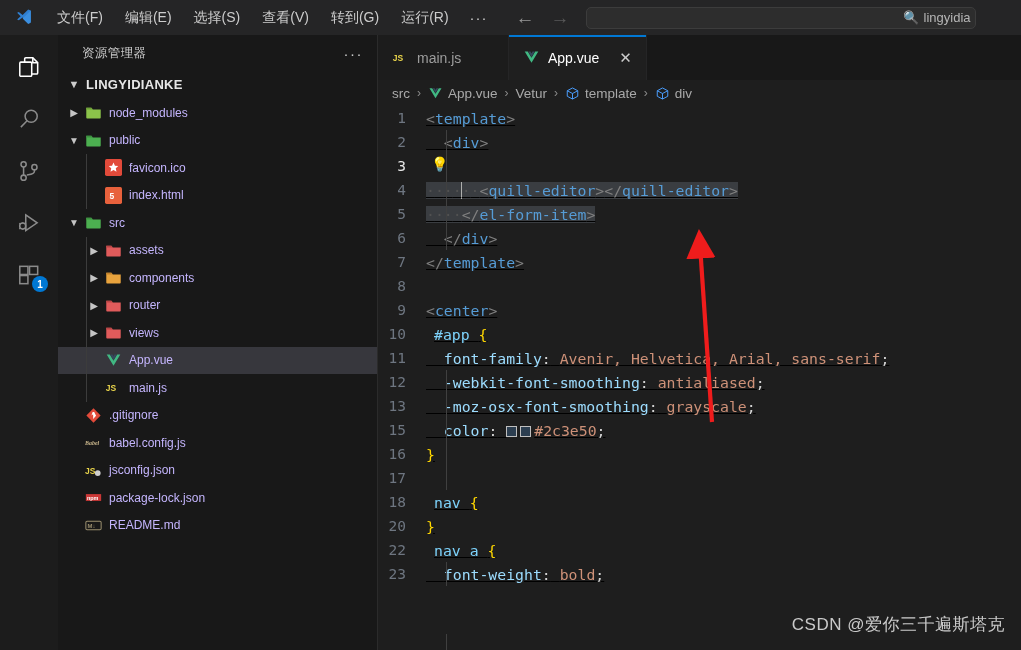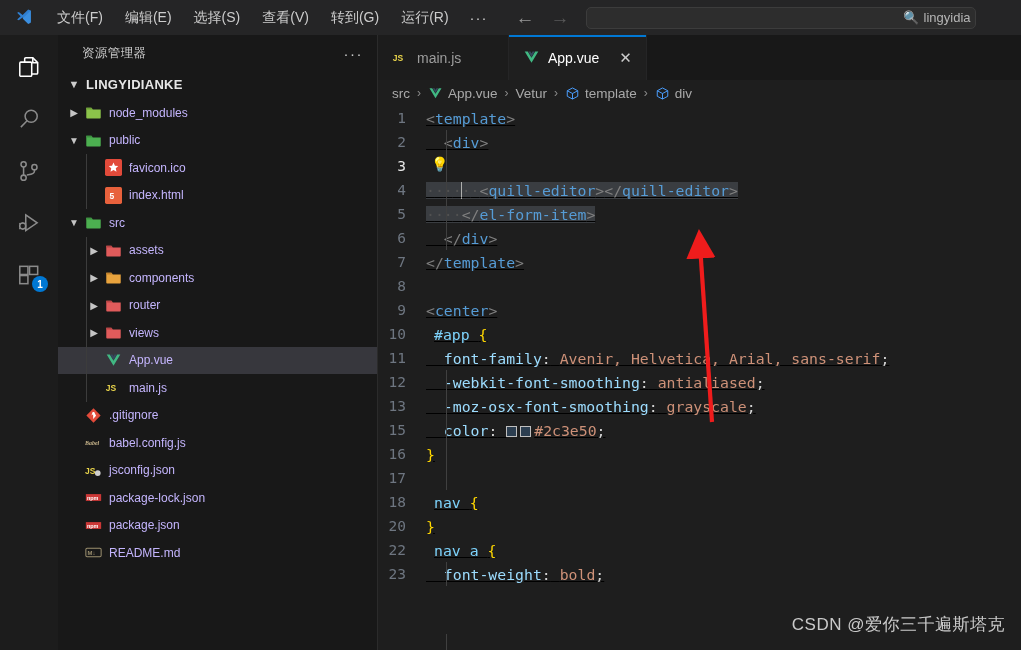--- a/index.html
+++ b/index.html
@@ -398,30 +398,20 @@
           </div>
           <div class="row">
             <span class="chev" style="margin-left: 8px;"></span>
             <span class="ficon">
               <svg class="gi" viewBox="0 0 20 20">
                 <rect x="1" y="6" width="18" height="8" fill="#cb3837"></rect>
                 <text x="2.3" y="12.6" fill="#fff" font-size="6.4" font-weight="bold" font-family="Liberation Sans,sans-serif">npm</text>
               </svg>
             </span>
             <span class="fname">package-lock.json</span>
-          </div>
-          <div class="row">
-            <span class="chev" style="margin-left: 8px;"></span>
-            <span class="ficon">
-              <svg class="gi" viewBox="0 0 20 20">
-                <rect x="1" y="6" width="18" height="8" fill="#cb3837"></rect>
-                <text x="2.3" y="12.6" fill="#fff" font-size="6.4" font-weight="bold" font-family="Liberation Sans,sans-serif">npm</text>
-              </svg>
-            </span>
-            <span class="fname">package.json</span>
           </div>
           <div class="row">
             <span class="chev" style="margin-left: 8px;"></span>
             <span class="ficon">
               <svg class="gi" viewBox="0 0 20 20">
                 <rect x="1" y="5" width="18" height="10" rx="1.4" fill="none" stroke="#9a8e6e" stroke-width="1.2"></rect>
                 <text x="3" y="13" fill="#9a8e6e" font-size="7" font-weight="bold" font-family="Liberation Sans,sans-serif">M↓</text>
               </svg>
             </span>
             <span class="fname">README.md</span>

